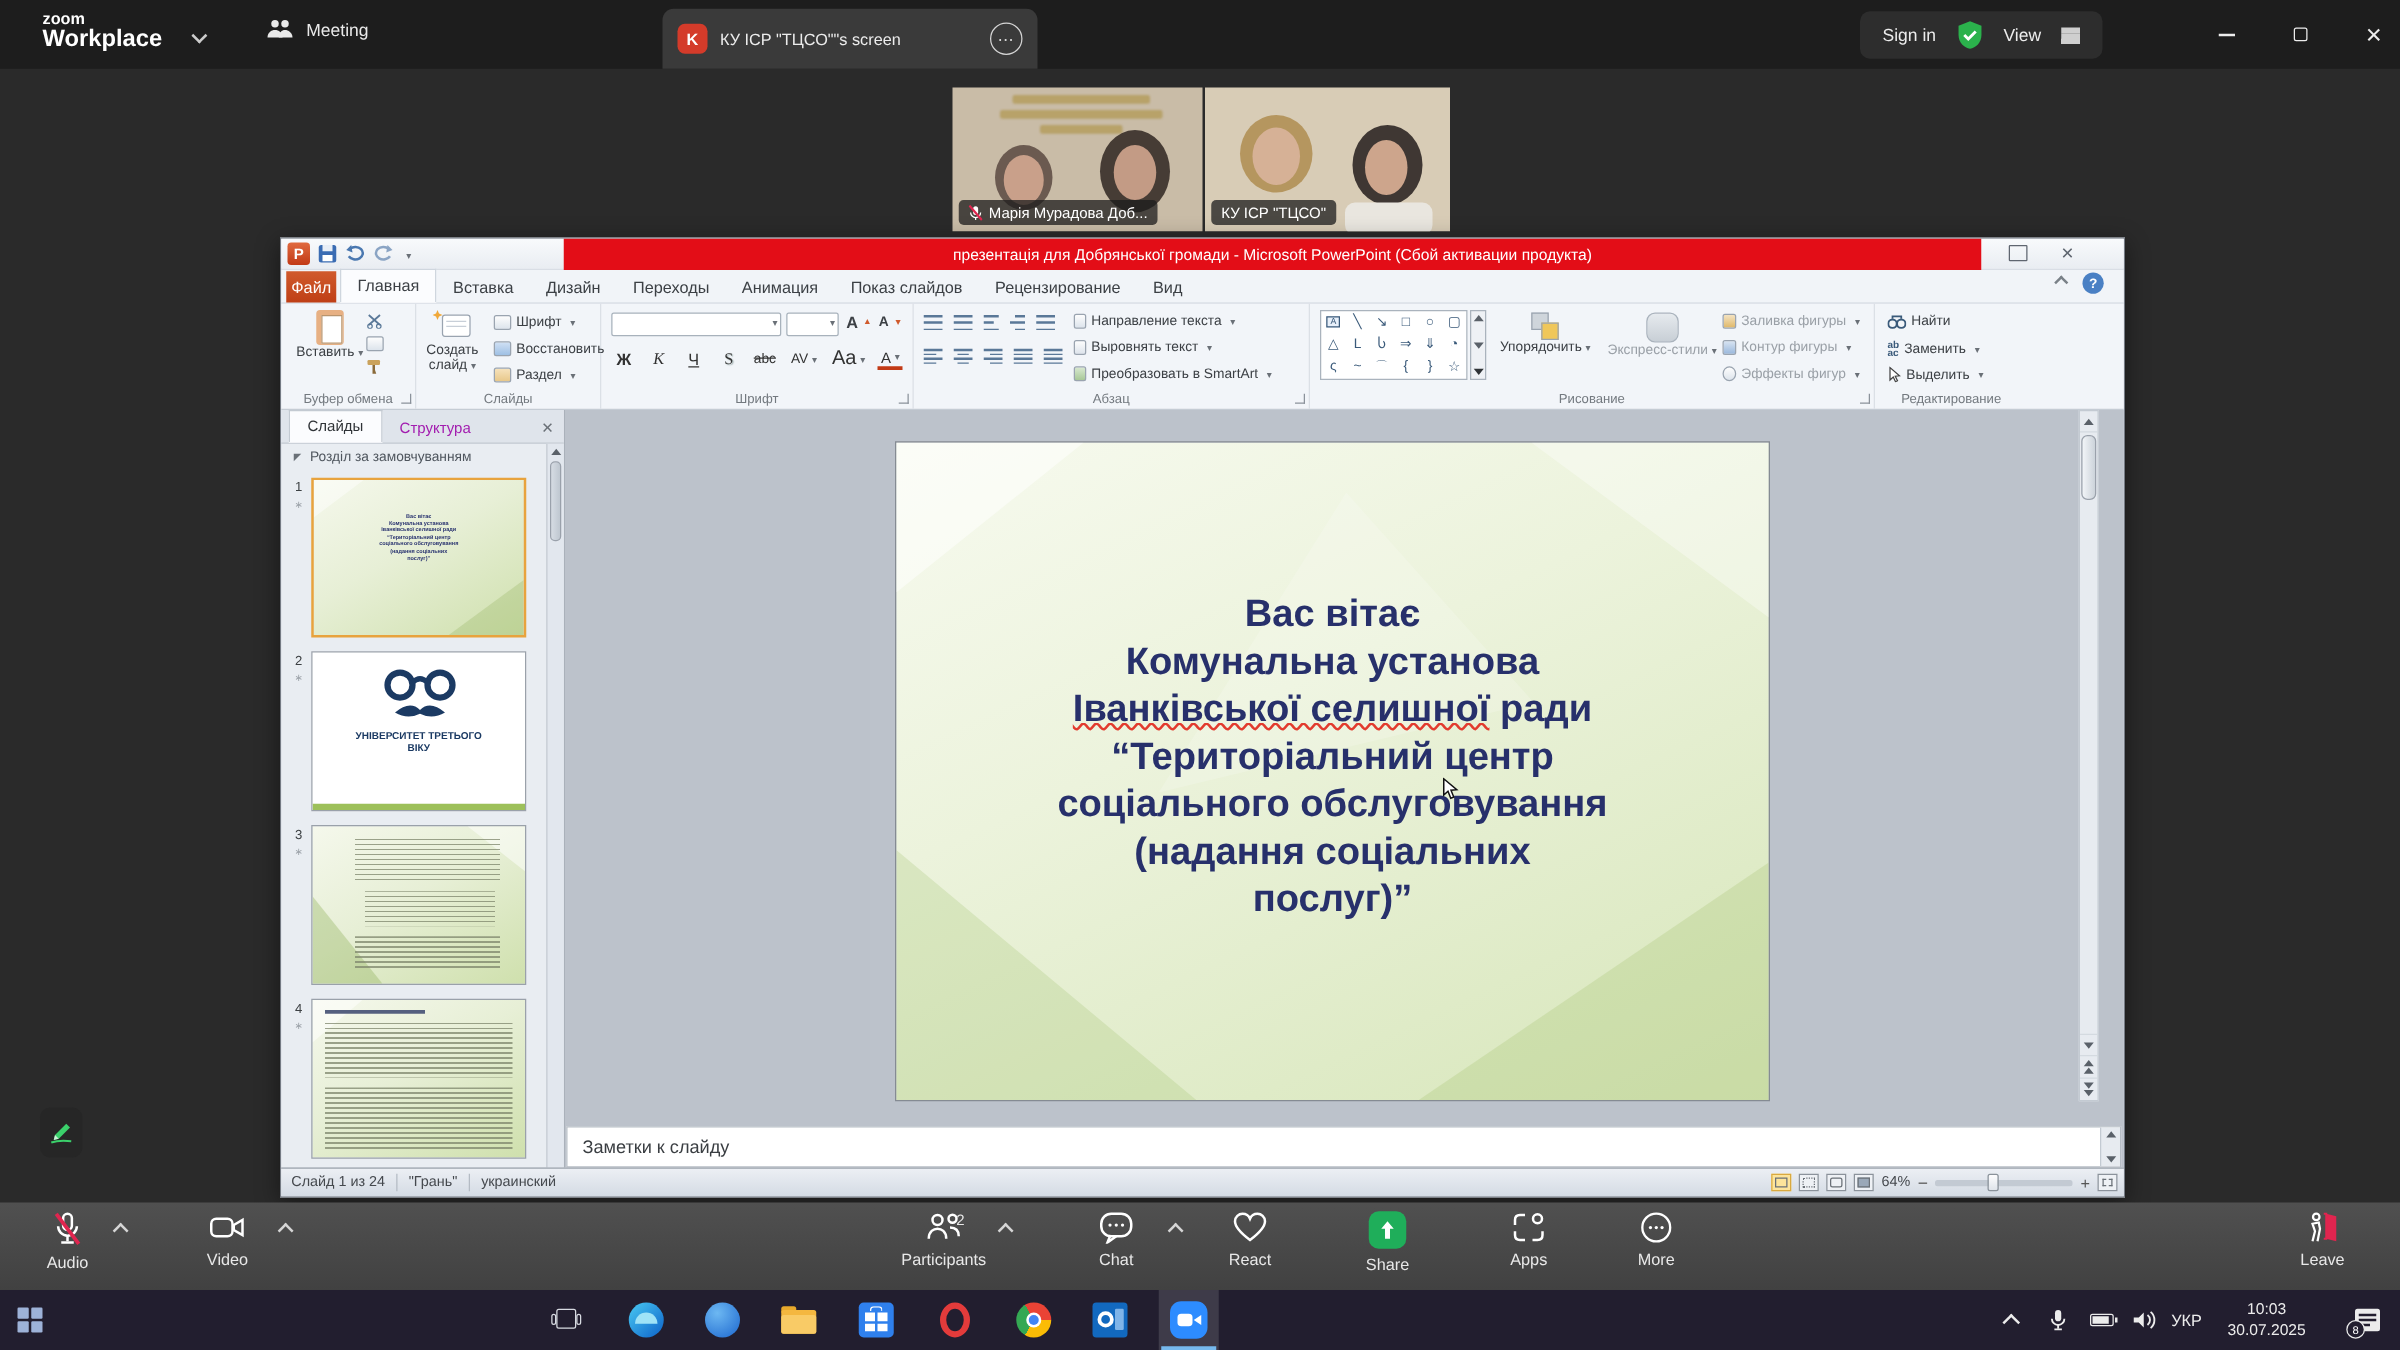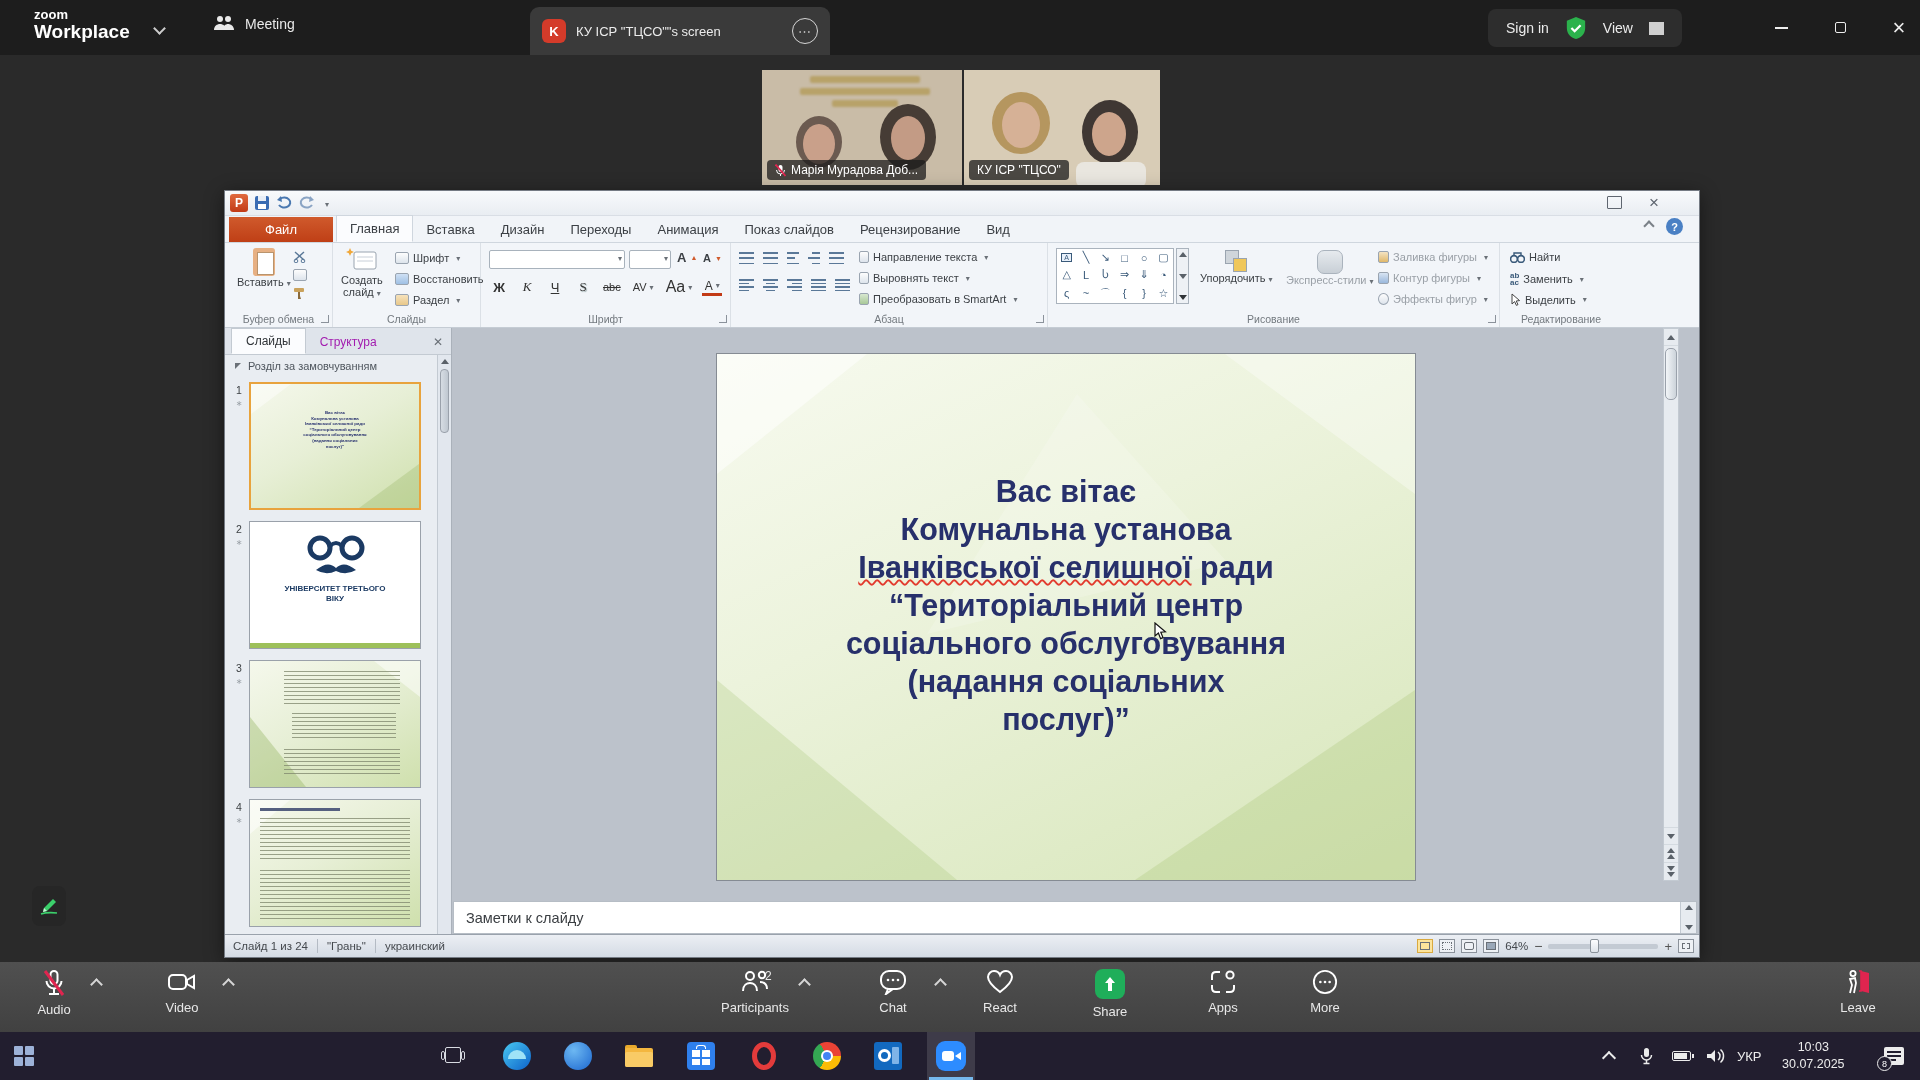--- a/index.html
+++ b/index.html
@@ -42,21 +42,21 @@
 .floppy{width:14px;height:14px;background:#3a6cb3;border-radius:2px;position:relative}
 .floppy::before{content:"";position:absolute;left:3px;top:0;width:8px;height:5px;background:#e8eef6}
 .floppy::after{content:"";position:absolute;left:3px;bottom:1px;width:8px;height:5px;background:#fff}
 .redband{position:absolute;left:226px;top:0;width:1134px;height:25px;background:#e30d17;color:#fff;display:flex;align-items:center;justify-content:center;font-size:12.5px}
 .pwc{position:absolute;top:5px;color:#5f6670}
 .pwc-max{left:1382px;width:15px;height:13px;border:1.5px solid #5f6670;border-radius:1px}
 .pwc-close{left:1424px;font-size:17px;line-height:13px}
 .pwc-close::after{content:"×"}
 .ptabs{position:absolute;top:25px;left:0;right:0;height:27px;background:#f1f4f8;border-bottom:1px solid #cfd6de;display:flex;align-items:flex-end;padding-left:4px}
 .ptab{padding:5px 13px;font-size:13px;color:#3c4045}
-.ptab.file{background:linear-gradient(#d05a2c,#bf3f16);color:#fff;margin-right:3px;padding:5px 36px}
+.ptab.file{background:linear-gradient(#d05a2c,#bf3f16);color:#fff;margin-right:3px;padding:5px 4px}
 .ptab.active{background:#fbfcfe;border:1px solid #cfd6de;border-bottom:1px solid #fbfcfe}
 .ribbon-min{position:absolute;right:46px;top:31px;width:8px;height:8px;border-left:2px solid #7a8188;border-top:2px solid #7a8188;transform:rotate(45deg)}
 .help-btn{position:absolute;right:16px;top:27px;width:17px;height:17px;border-radius:50%;background:#4a80c4;color:#fff;font-size:11px;font-weight:700;display:flex;align-items:center;justify-content:center}
 .ribbon{position:absolute;top:52px;left:0;right:0;height:85px;background:#f2f5f9;border-bottom:1px solid #c5ccd4;display:flex}
 .rgroup{position:relative;height:100%;border-right:1px solid #dbe0e6}
 .glabel{position:absolute;bottom:2px;width:100%;text-align:center;font-size:10.5px;color:#73797f}
 .dlaunch{position:absolute;right:3px;bottom:4px;width:8px;height:8px;border-right:1px solid #8b929b;border-bottom:1px solid #8b929b}
 .bigbtn{position:absolute;top:5px;display:flex;flex-direction:column;align-items:center;font-size:11px;color:#3c4045}
 .dd::after{content:"▾";font-size:8px;color:#6a7077;margin-left:3px}
 .mrow{position:absolute;display:flex;align-items:center;gap:4px;font-size:11px;color:#3c4045;white-space:nowrap}
@@ -237,20 +237,21 @@
       <svg width="16" height="14" viewBox="0 0 16 14">
           <path d="M4 3 A6 5 0 1 1 3 9" stroke="#4a78b0" stroke-width="2" fill="none"></path>
           <path d="M5 0 L1 4 L6 6 Z" fill="#4a78b0"></path>
         </svg>
       <svg width="16" height="14" viewBox="0 0 16 14">
           <path d="M12 3 A6 5 0 1 0 13 9" stroke="#8aa4c4" stroke-width="2" fill="none"></path>
           <path d="M11 0 L15 4 L10 6 Z" fill="#8aa4c4"></path>
         </svg>
       <span class="dd"></span>
     </div>
+    <div class="redband">презентація для Добрянської громади  -  Microsoft PowerPoint (Сбой активации продукта)</div>
     <div class="pwc pwc-max"></div>
     <div class="pwc pwc-close"></div>
   </div>
 
   <div class="ptabs">
     <div class="ptab file">Файл</div>
     <div class="ptab active">Главная</div>
     <div class="ptab">Вставка</div>
     <div class="ptab">Дизайн</div>
     <div class="ptab">Переходы</div>

